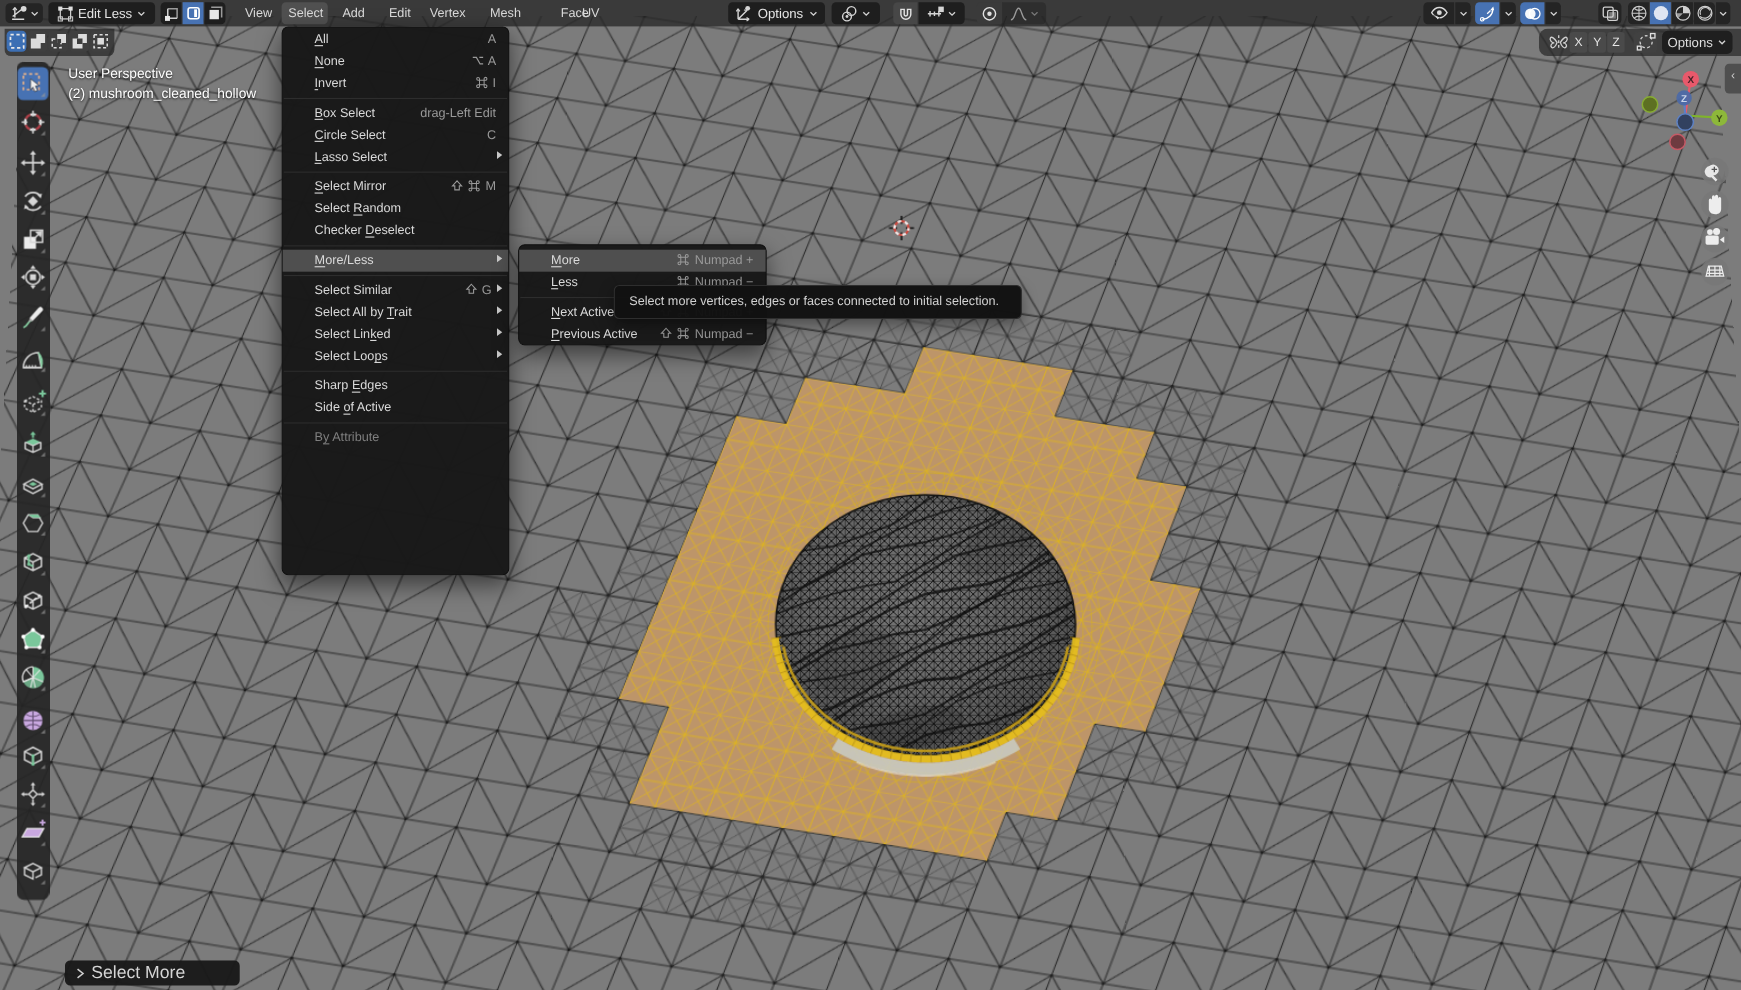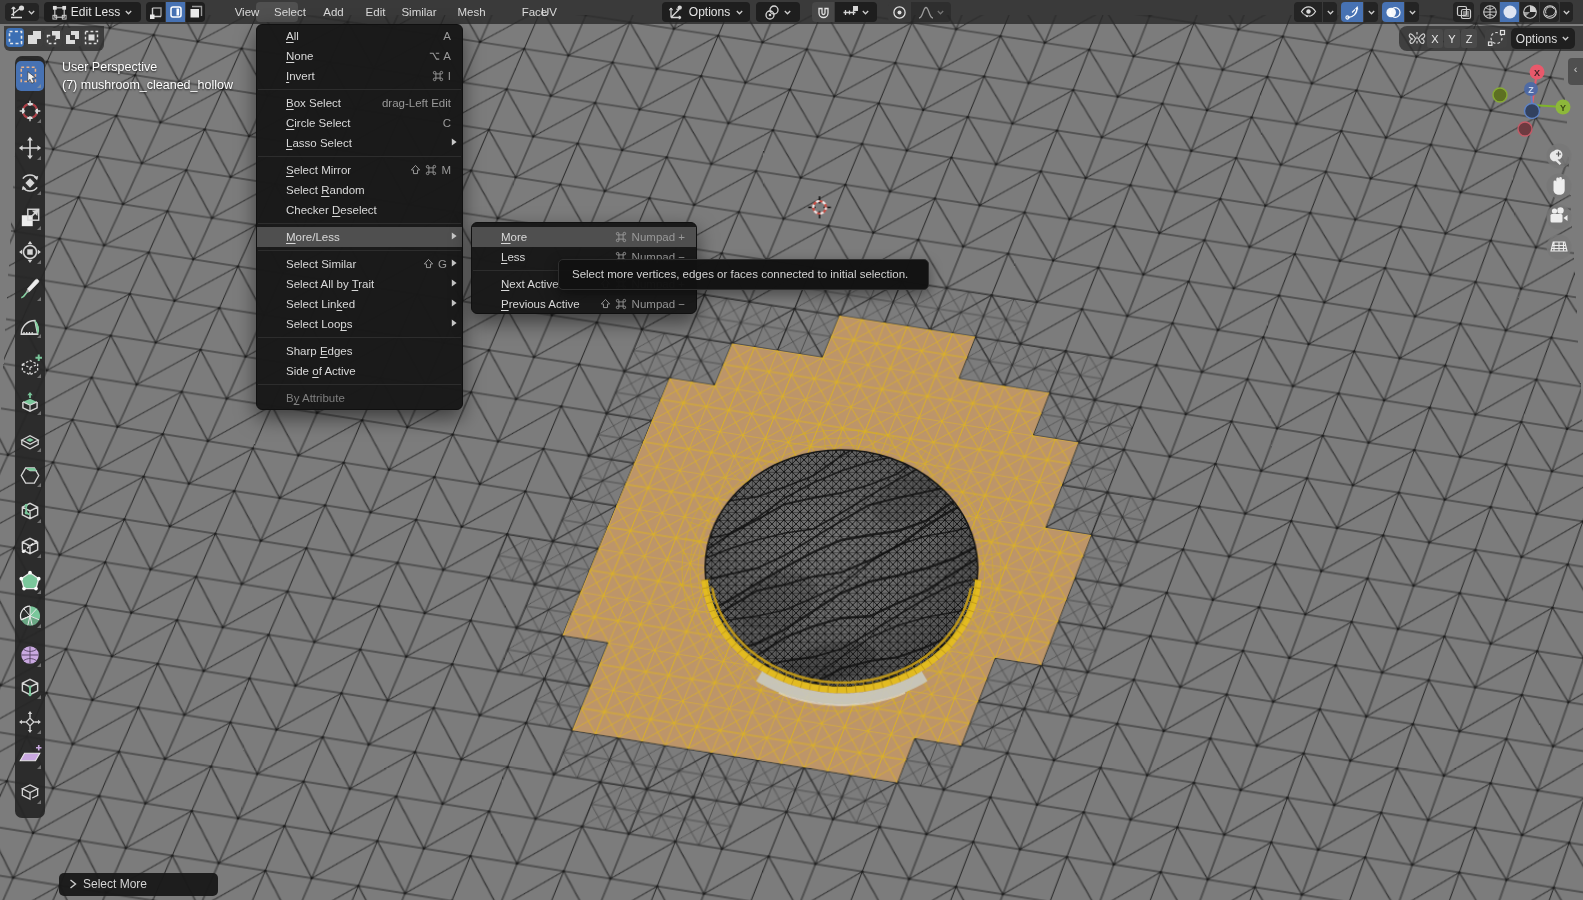--- a/index.html
+++ b/index.html
@@ -1,16 +1,16 @@
 <!DOCTYPE html>
 <html><head><meta charset="utf-8"><style>
 html,body{margin:0;padding:0;width:1583px;height:900px;overflow:hidden;background:#7c7c7c;font-family:"Liberation Sans",sans-serif;}
 .abs{position:absolute;}
 .hbtn{display:flex;align-items:center;justify-content:center;border-radius:4px;}
-.hmenu{top:0;height:24px;line-height:24px;color:#dadada;font-size:11.5px;text-align:center;margin-left:12px;}
+.hmenu{top:0;height:24px;line-height:24px;color:#dadada;font-size:11.5px;text-align:center;}
 .xyz{width:16px;height:19px;background:#4a4a4a;border-radius:3px;color:#e8e8e8;font-size:11px;}
 .tbtn{width:28px;height:30px;display:flex;align-items:center;justify-content:center;border-radius:5px;}
 .tcorner{position:absolute;right:3px;bottom:3px;width:0;height:0;border-left:4px solid transparent;border-bottom:4px solid #9a9a9a;opacity:0.65;}
 .menupanel{background:rgba(24,24,24,0.985);border-radius:6px;box-shadow:0 8px 20px rgba(0,0,0,0.5);border:1px solid #101010;box-sizing:border-box;}
 .mrow{height:20px;line-height:20px;padding:0 9px 0 29px;font-size:11.5px;color:#d9d9d9;position:relative;}
 .mrow.hl{background:#4f4f4f;}
 .sc{position:absolute;top:0;color:#999999;}
 .msep{height:1px;background:#2d2d2d;margin:3px 1px;}
 .ul{text-decoration:underline;text-underline-offset:2px;}
 .vtext{color:#ffffff;font-size:12.5px;text-shadow:0 1px 2px rgba(0,0,0,0.8);}
@@ -142,21 +142,21 @@
     <svg width="14" height="14" viewBox="0 0 14 14">
       <path d="M3 1.5h9.5V11" fill="none" stroke="#9a9a9a" stroke-width="1.4"></path>
       <rect x="1.5" y="4" width="8.5" height="8.5" fill="#e8e8e8"></rect>
     </svg>
   </div>
 <div class="abs" style="left:256px;top:2px;width:42px;height:20px;background:#505050;border-radius:4px"></div>
 <div class="hmenu abs" style="left:262px;width:31px">Select</div>
 <div class="hmenu abs" style="left:220px;width:30px">View</div>
 <div class="hmenu abs" style="left:308px;width:27px">Add</div>
 <div class="hmenu abs" style="left:346px;width:35px">Edit</div>
-<div class="hmenu abs" style="left:386px;width:42px">Similar</div>
+<div class="hmenu abs" style="left:386px;width:42px">Vertex</div>
 <div class="hmenu abs" style="left:444px;width:31px">Mesh</div>
 <div class="hmenu abs" style="left:507px;width:31px">Face</div>
 <div class="hmenu abs" style="left:527px;width:20px">UV</div>
 
 <div class="abs hbtn" style="left:662px;top:2px;width:88px;height:20px;background:#1e1e1e">
     <svg width="16" height="15" viewBox="0 0 16 15">
       <path d="M3 12.5h10M3 12.5V3M3 12.5l8-8" stroke="#d5d5d5" stroke-width="1.3" fill="none"></path>
       <path d="M3 3l-1.6 2.3M3 3l1.6 2.3M11 4.5l.5-2.7M11 4.5l-2.7-.4M13 12.5l-2.3-1.6M13 12.5l-2.3 1.6" stroke="#d5d5d5" stroke-width="1.1" fill="none"></path>
       <circle cx="11.7" cy="2.6" r="2.2" fill="#d5d5d5"></circle>
     </svg>
@@ -356,24 +356,24 @@
 <path d="M73.5 133v-6.2a1.4 1.4 0 0 1 2.8 0V131l0-7a1.4 1.4 0 0 1 2.8 0v7l0-7.5a1.4 1.4 0 0 1 2.8 0v7.5l0-5.5a1.4 1.4 0 0 1 2.8 0v9.2c0 3-1.7 5-5.4 5s-4.9-1.6-5.8-4Z" fill="#ededed"></path>
 <circle cx="79" cy="162" r="12.5" fill="#787878" opacity="0.85"></circle>
 <rect x="70.5" y="159" width="12" height="8.5" rx="1.5" fill="#ededed"></rect>
     <path d="M87.5 160l-4 3 4 3Z" fill="#ededed"></path>
     <circle cx="74.5" cy="156" r="2.6" fill="#ededed"></circle>
     <circle cx="80.5" cy="155.5" r="3.2" fill="#ededed"></circle>
 <circle cx="79" cy="192" r="12.5" fill="#787878" opacity="0.85"></circle>
 <path d="M71 196l2.2-9h11.6l2.2 9ZM74 187.5v9M79 187.5v9M83.5 187.5v9M72 190.5h14M71.3 193.5h15.4" stroke="#ededed" stroke-width="1.1" fill="none"></path>
 </svg>
 <div class="abs vtext" style="left:62px;top:60px">User Perspective</div>
-<div class="abs vtext" style="left:62px;top:78px">(7) mushroom_cleaned_hollow</div>
+<div class="abs vtext" style="left:62px;top:78px">(2) mushroom_cleaned_hollow</div>
 <div class="abs" style="left:1568px;top:58px;width:15px;height:27px;background:rgba(60,60,60,0.7);border-radius:4px 0 0 4px;color:#ccc;font-size:11px;line-height:22px;text-align:center">‹</div>
 
-<div class="abs" style="left:59px;top:873px;width:159px;height:23px;background:rgba(24,24,24,0.95);border-radius:5px;color:#d5d5d5;font-size:12px;line-height:23px">
+<div class="abs" style="left:59px;top:873px;width:159px;height:23px;background:rgba(24,24,24,0.95);border-radius:5px;color:#d5d5d5;font-size:16px;line-height:23px">
 <svg width="8" height="10" viewBox="0 0 8 10" style="margin:0 6px 0 10px;vertical-align:-1px">
       <path d="M1.5 1l5 4-5 4" stroke="#cdcdcd" stroke-width="1.4" fill="none"></path>
     </svg>Select More</div>
 
 <div class="abs" style="left:15px;top:56px;width:30px;height:762px;background:rgba(37,37,37,0.92);border-radius:7px"></div>
 <div class="abs tbtn" style="left:16px;top:61px;background:#4772b3">
     <svg width="24" height="24" viewBox="0 0 22 22">
       <rect x="3" y="3" width="13" height="13" fill="none" stroke="#e8b28a" stroke-width="1.4" stroke-dasharray="2.6 2.2"></rect>
       <path d="M9 7l7 5.5-3 .6 1.8 3.6-2.2 1-1.7-3.7-2 2.3Z" fill="#f0f0f0" stroke="#333" stroke-width="0.6"></path>
     </svg>
@@ -538,21 +538,21 @@
   </div>
 <div class="abs tbtn" style="left:16px;top:777px;background:transparent">
     <svg width="24" height="24" viewBox="0 0 22 22">
       <path d="M4 8l7-3.5 7 3.5-7 3.5Z" fill="none" stroke="#d6d6d6" stroke-width="1.2"></path>
       <path d="M4 8v6l7 3.5V11.5" fill="none" stroke="#d6d6d6" stroke-width="1.2"></path>
       <path d="M18 8v6l-5 2.5" fill="none" stroke="#d6d6d6" stroke-width="1.2"></path>
     </svg>
     <span class="tcorner"></span>
   </div>
 
-<div class="abs menupanel" style="left:256px;top:24px;width:207px;height:386px">
+<div class="abs menupanel" style="left:256px;top:24px;width:207px;height:499px">
 <div style="height:1px"></div>
 <div class="mrow"><span style="color:#d9d9d9"><span class="ul">A</span>ll</span><span class="sc" style="right:11px">A</span></div>
 <div class="mrow"><span style="color:#d9d9d9"><span class="ul">N</span>one</span><span class="sc" style="right:11px"><svg width="11" height="10" viewBox="0 0 14 12" style="vertical-align:-1px;margin-right:1px">
           <path d="M1 2.5h4.2L9.5 10H13M8.6 2.5H13" stroke="#9a9a9a" stroke-width="1.4" fill="none"></path>
         </svg> A</span></div>
 <div class="mrow"><span style="color:#d9d9d9"><span class="ul">I</span>nvert</span><span class="sc" style="right:11px"><svg width="12" height="12" viewBox="0 0 16 16" style="vertical-align:-2px;margin-right:1px">
           <path d="M5.2 5.2V3.6A1.7 1.7 0 1 0 3.5 5.3H5.2zm5.6 0h1.7A1.7 1.7 0 1 0 10.8 3.5V5.2zM5.2 10.8H3.5A1.7 1.7 0 1 0 5.2 12.5V10.8zm5.6 0v1.7a1.7 1.7 0 1 0 1.7-1.7H10.8zM5.2 5.2h5.6v5.6H5.2z" fill="none" stroke="#9a9a9a" stroke-width="1.25"></path>
         </svg> I</span></div>
 <div class="msep"></div>
 <div class="mrow"><span style="color:#d9d9d9"><span class="ul">B</span>ox Select</span><span class="sc" style="right:11px">drag-Left Edit</span></div>

